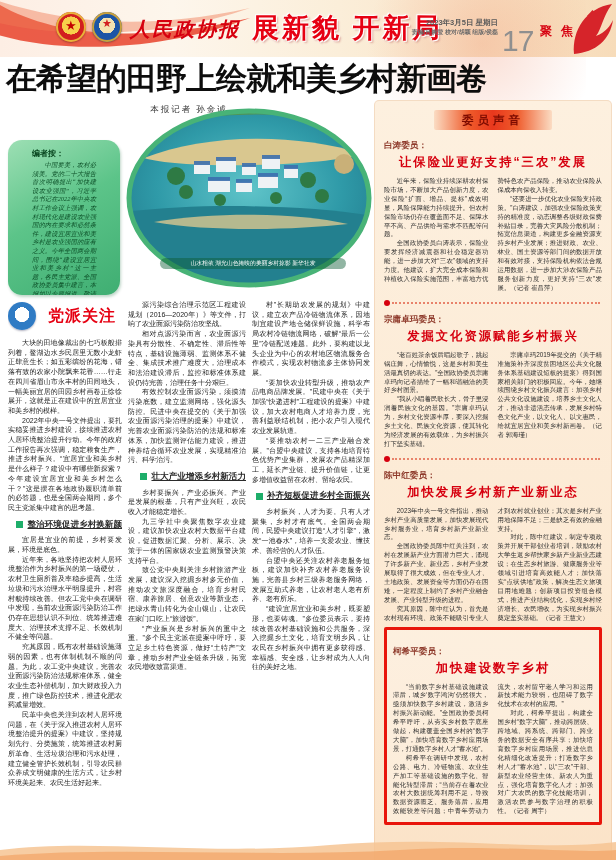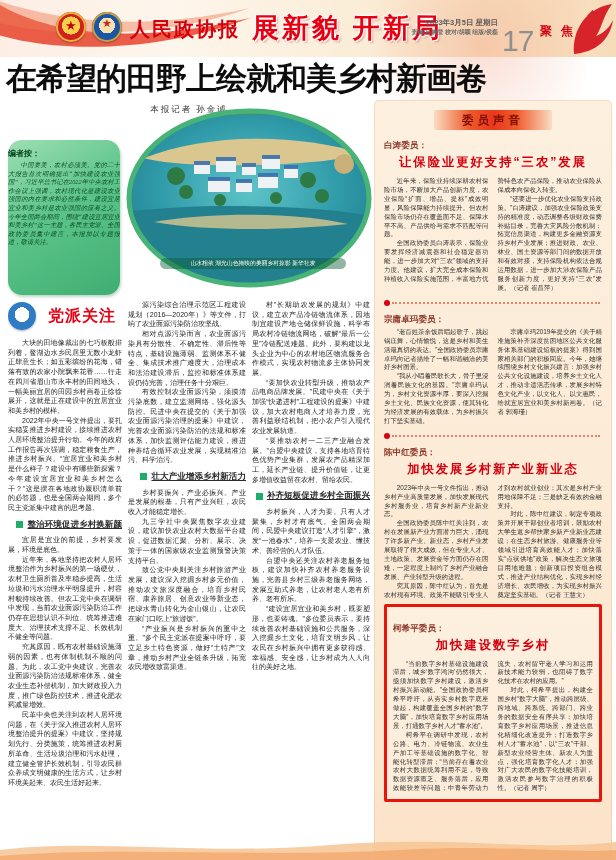--- a/index.html
+++ b/index.html
@@ -11,41 +11,41 @@
     background:linear-gradient(90deg,#fdeee4 0%,#fdf6ec 28%,#fbeed9 55%,#f9e3c6 80%,#f7dcba 100%);}
   .masthead .rays{position:absolute;right:30px;top:-40px;width:260px;height:140px;
     background:radial-gradient(circle at 60% 60%,rgba(235,120,80,.25),rgba(235,120,80,0) 65%);}
   .swoosh{position:absolute;left:0;top:0;}
   .emblem{position:absolute;top:12px;width:30px;height:30px;border-radius:50%;}
   .emblem-nat{left:56px;background:radial-gradient(circle at 50% 45%,#f7d04b 0 40%,#d21f1f 41%);box-shadow:0 0 0 2px #e8b23a inset,0 1px 2px rgba(0,0,0,.3);}
   .emblem-nat .star{position:absolute;left:9px;top:7px;color:#c40000;font-size:13px;line-height:13px;}
   .emblem-cppcc{left:92px;background:radial-gradient(circle at 50% 45%,#f4e3b0 0 35%,#1c55a5 36%);box-shadow:0 0 0 2px #c9a03c inset,0 1px 2px rgba(0,0,0,.3);}
   .emblem-cppcc .star{position:absolute;left:10px;top:6px;color:#d21f1f;font-size:11px;line-height:11px;}
   .paper-name{position:absolute;left:130px;top:16px;font-family:"Liberation Serif",serif;
-    font-size:20px;font-weight:bold;color:#d6000f;letter-spacing:2px;white-space:nowrap;}
+    font-size:20px;font-weight:bold;color:#d6000f;font-style:italic;letter-spacing:2px;white-space:nowrap;}
   .banner-title{position:absolute;left:252px;top:10px;font-size:27px;font-weight:900;color:#e60012;
     letter-spacing:3px;white-space:nowrap;
     text-shadow:0 0 2px #fff,0 0 4px #fff,1px 1px 0 #fff,-1px -1px 0 #fff,2px 2px 2px rgba(150,0,0,.35);}
   .dateblock{position:absolute;left:390px;top:18px;width:108px;text-align:right;color:#5a5a5a;font-weight:bold;}
   .dateblock .d1{font-size:7.5px;line-height:10px;}
   .dateblock .d2{font-size:6px;line-height:8px;color:#6a6a6a;}
   .pagenum{position:absolute;left:502px;top:24px;font-size:30px;color:#8f8f8f;font-weight:400;letter-spacing:-1px;text-align:right;}
   .section-name{position:absolute;left:540px;top:3px;font-size:12px;font-weight:900;color:#d6000f;letter-spacing:9px;white-space:nowrap;margin-top:20px;}
   .mast-deco{position:absolute;right:2px;top:2px;}
 
   
   .headline{position:absolute;left:6px;top:60px;width:366px;text-align:center;
     font-size:31px;line-height:38px;font-weight:900;color:#0d0d0d;letter-spacing:-1px;white-space:nowrap;}
   .byline{position:absolute;left:6px;top:104px;width:366px;text-align:center;
     font-size:8.5px;color:#333;font-family:"Liberation Serif",serif;letter-spacing:2px;}
 
   
   .editor-box{position:absolute;left:8px;top:140px;width:112px;height:155px;border-radius:14px;
     background:linear-gradient(150deg,#9ddfb4 0%,#5cc489 45%,#3fae72 100%);
-    box-shadow:1px 2px 3px rgba(0,90,40,.25);padding:8px 0;box-sizing:border-box;overflow:hidden;}
+    box-shadow:1px 2px 3px rgba(0,90,40,.25);padding:8px 24px;box-sizing:border-box;overflow:hidden;}
   .editor-box .lbl{font-size:8px;font-weight:bold;color:#08461f;margin-bottom:2px;}
   .editor-box .txt{font-size:6.3px;line-height:8.6px;color:#0b4d26;text-align:justify;
     font-family:"Liberation Serif",serif;font-style:italic;text-indent:2em;}
 
   
   .photo{position:absolute;left:124px;top:106px;width:250px;height:184px;}
   .photo-caption{position:absolute;left:160px;top:258px;width:180px;text-align:center;
     font-size:5.8px;color:#fff;background:rgba(10,90,50,.45);border-radius:6px;padding:1px 3px;}
 
   
@@ -243,20 +243,21 @@
           <p>全国政协委员白涛表示，保险业要发挥经济减震器和社会稳定器功能，进一步加大对“三农”领域的支持力度。他建议，扩大完全成本保险和种植收入保险实施范围，丰富地方优势特色农产品保险，推动农业保险从保成本向保收入转变。</p>
           <p>“还要进一步优化农业保险支持政策。”白涛建议，加强农业保险政策支持的精准度，动态调整各级财政保费补贴目录，完善大灾风险分散机制；拓宽信息渠道，构建更多金融资源支持乡村产业发展；推进财政、农业、林业、国土资源等部门间的数据开放和有效对接，支持保险机构依法合规运用数据，进一步加大涉农保险产品服务创新力度，更好支持“三农”发展。（记者 崔吕萍）</p>
         </div>
     </div>
     <div class="vs-divider">
         <span class="dot"></span>
       </div>
 
     <div>
       <div class="vs-member">宗庸卓玛委员：</div>
+      <div class="vs-title">发掘文化资源赋能乡村振兴</div>
       <div class="vs-body">
           <p>“老百姓茶余饭后唱起歌子，跳起锅庄舞，心情愉悦，这是乡村和美生活最真切的表达。”全国政协委员宗庸卓玛向记者描绘了一幅和谐融洽的美好乡村图景。</p>
           <p>“我从小唱着民歌长大，骨子里浸润着民族文化的基因。”宗庸卓玛认为，乡村文化资源丰厚，要深入挖掘乡土文化、民族文化资源，使其转化为经济发展的有效载体，为乡村振兴打下坚实基础。</p>
           <p>宗庸卓玛2019年提交的《关于精准施策补齐深度贫困地区公共文化服务体系基础建设短板的提案》得到国家相关部门的积极回应。今年，她继续围绕乡村文化振兴建言：加强乡村公共文化设施建设，培养乡土文化人才，推动非遗活态传承，发展乡村特色文化产业，以文化人、以文惠民，绘就宜居宜业和美乡村新画卷。（记者 郭海瑾）</p>
         </div>
     </div>
     <div class="vs-divider">
         <span class="dot"></span>
       </div>
 

